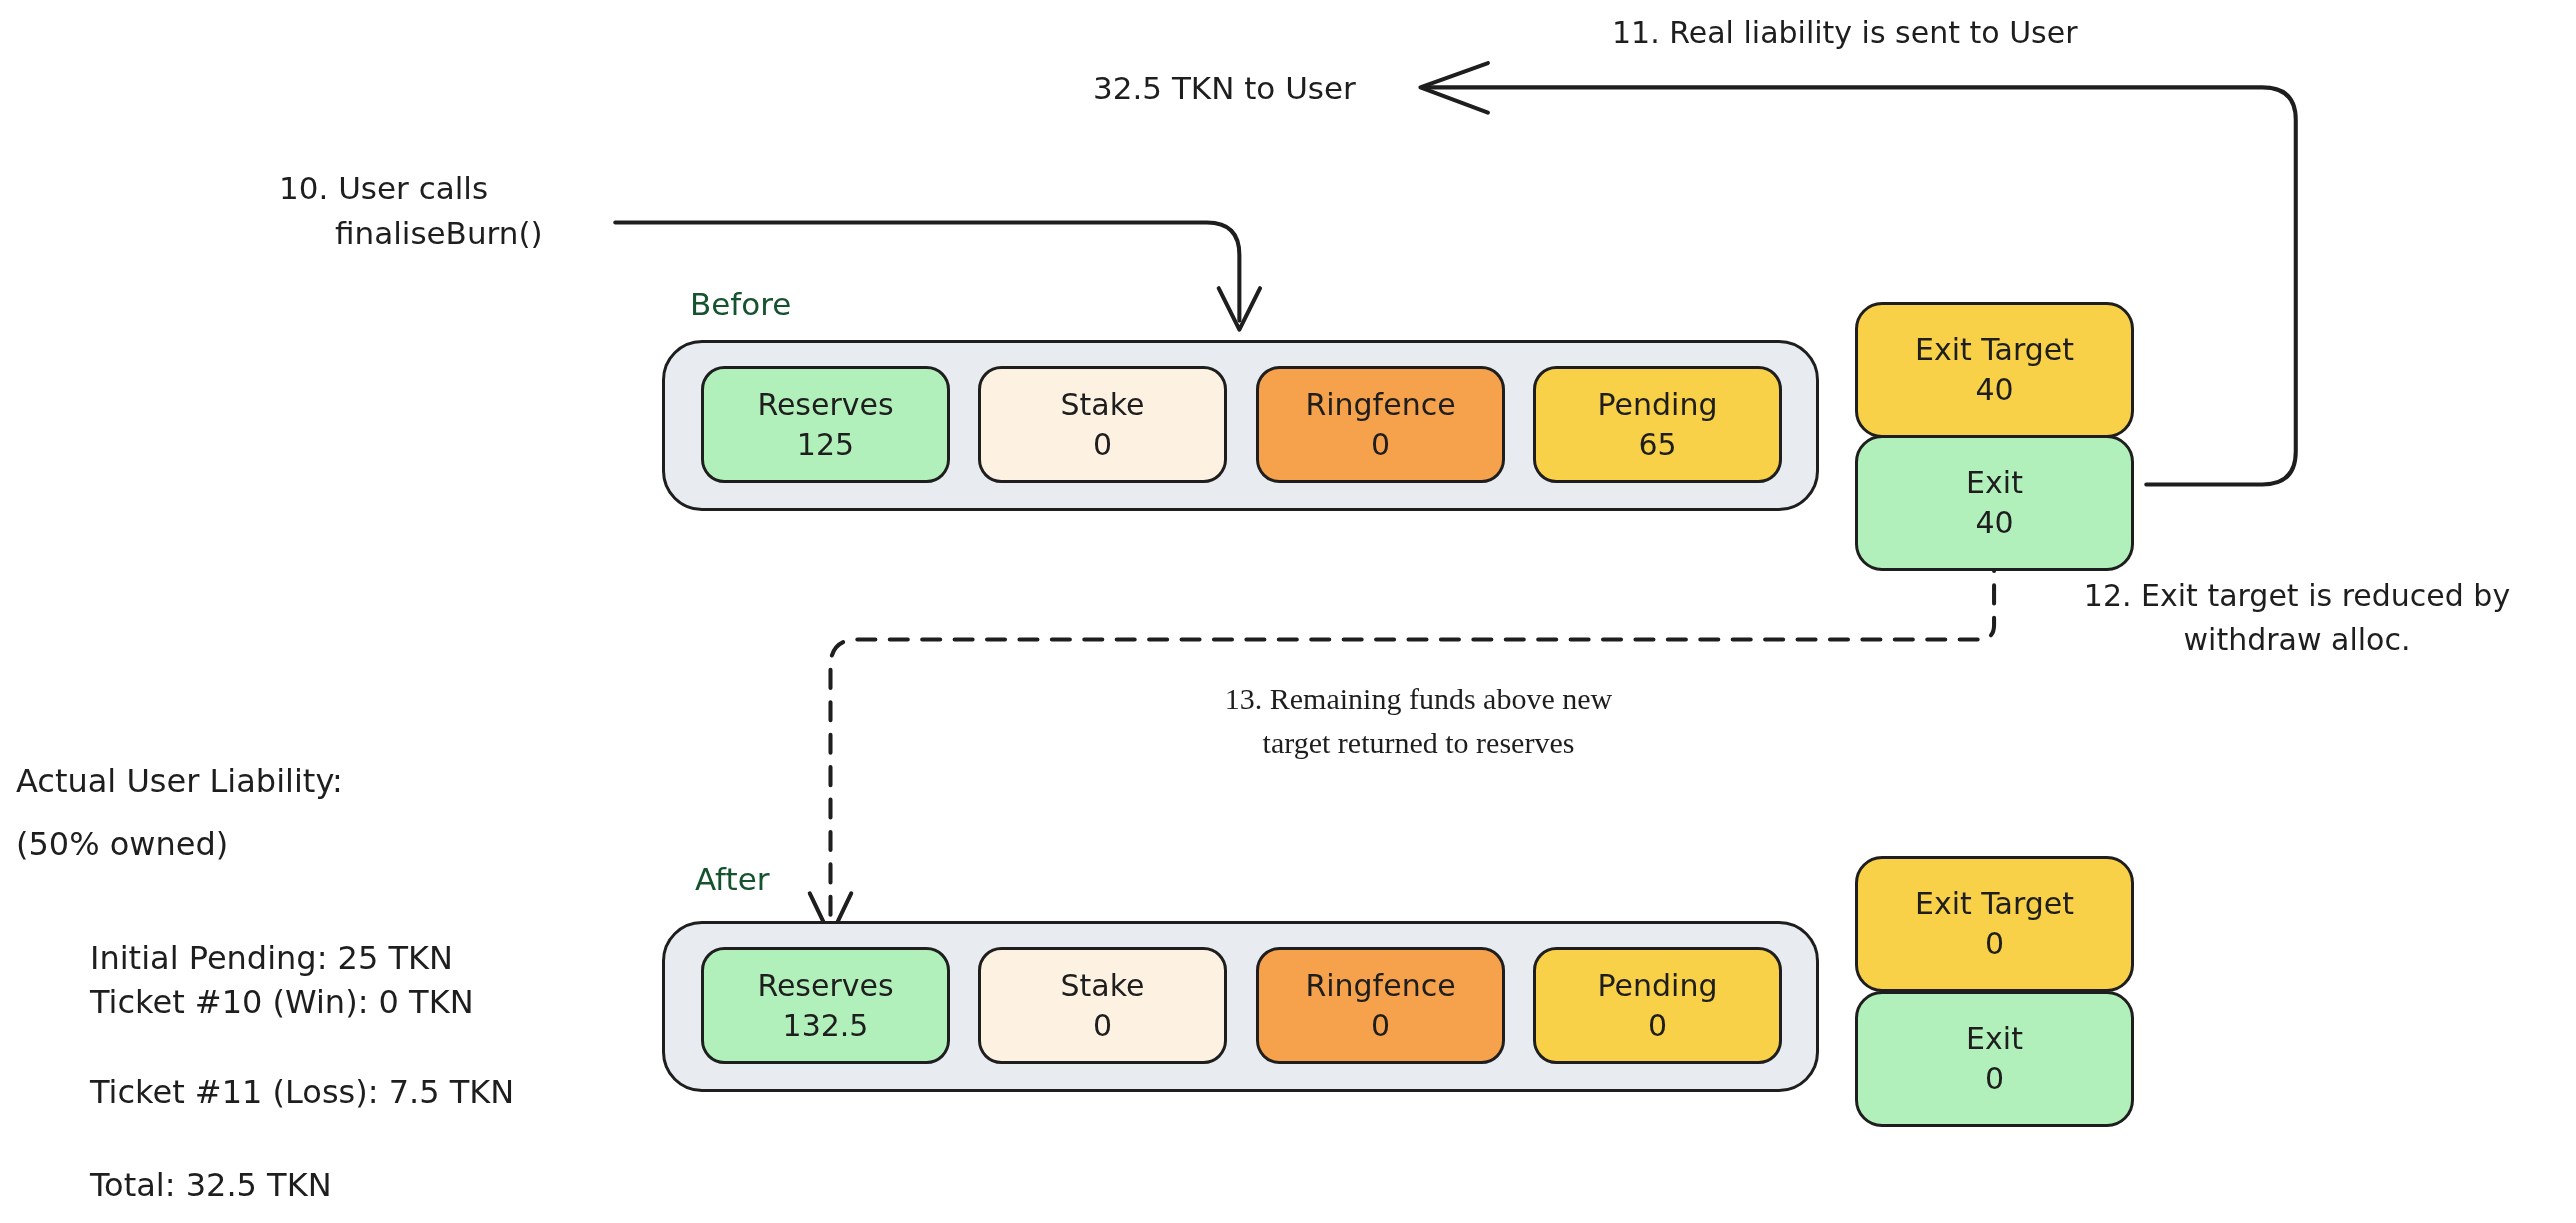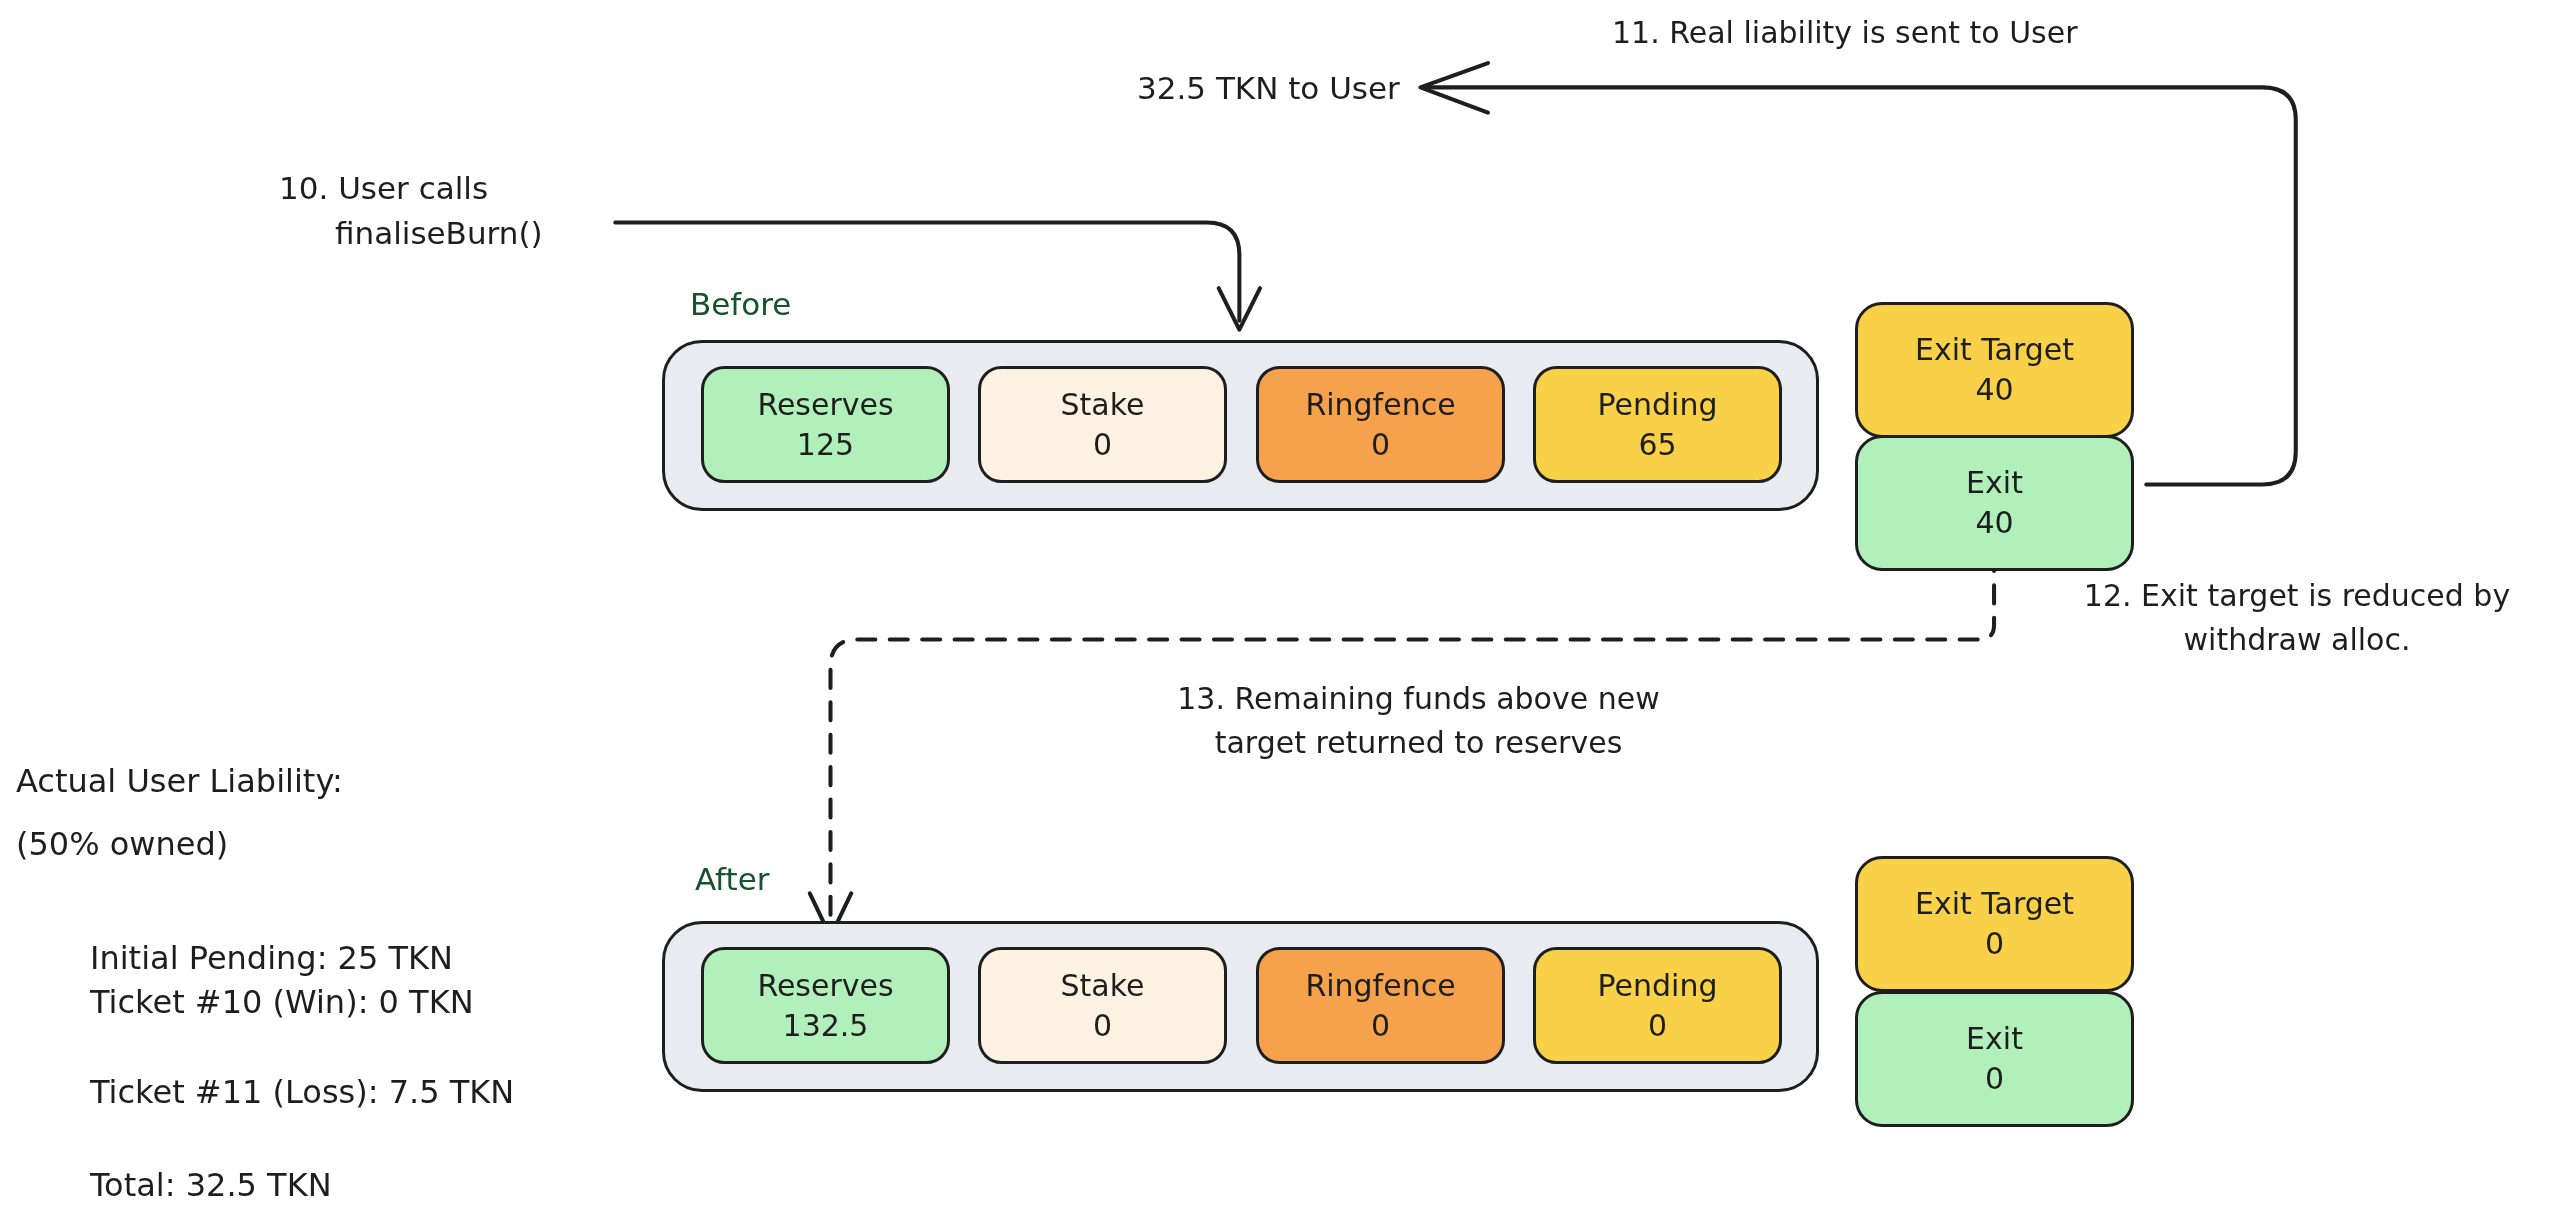--- a/index.html
+++ b/index.html
@@ -113,21 +113,21 @@
     </g>
 
     <g>
       <path d="M 2214 614 L 2214 694 Q 2214 710 2198 710 L 952 710 Q 922 710 922 740 L 922 1030" stroke-dasharray="20 16"></path>
       <path d="M 899 992 L 922 1040 L 945 992"></path>
     </g>
   </svg>
 
   <div class="txt ann" style="left:1612px; top:12.6px;">11. Real liability is sent to User</div>
 
-  <div class="txt ann" style="left:1093px; top:68px; font-size:31px;margin-left:44px;">32.5 TKN to User</div>
+  <div class="txt ann" style="left:1093px; top:68px; font-size:31px;">32.5 TKN to User</div>
 
   <div class="txt ann" style="left:279px; top:168px; font-size:31px;">10. User calls</div>
   <div class="txt ann" style="left:335px; top:213px; font-size:31px;">finaliseBurn()</div>
 
   <div class="grayLabel" style="left:690px; top:286px;">Before</div>
 
   <div class="pool" style="left:662px; top:340px;">
     <div class="slot" style="left: 36px; top: 23.4px; background: rgb(178, 240, 187);">
       <div class="slot-name">Reserves</div>
       <div class="slot-value">125</div>
@@ -151,21 +151,21 @@
     <div>40</div>
   </div>
   <div class="sidebox" style="left: 1855px; top: 435px; background: rgb(178, 240, 187);">
     <div>Exit</div>
     <div>40</div>
   </div>
 
   <div class="center2" style="left:2018px; top:574px; width:558px;"><span>12. Exit target is reduced by</span>
 <span>withdraw alloc.</span></div>
 
-  <div class="center2" style="left:1144px; top:677px; width:549px;"><span>13. Remaining funds above new</span>
+  <div class="center2" style="left:1144px; top:677px; width:549px;font-family:Liberation Serif, serif;"><span>13. Remaining funds above new</span>
 <span>target returned to reserves</span></div>
 
   <div class="grayLabel" style="left:695px; top:861px;">After</div>
 
   <div class="pool" style="left:662px; top:921px;">
     <div class="slot" style="left: 36px; top: 23.4px; background: rgb(178, 240, 187);">
       <div class="slot-name">Reserves</div>
       <div class="slot-value">132.5</div>
     </div>
     <div class="slot" style="left: 313px; top: 23.4px; background: rgb(253, 241, 226);">

